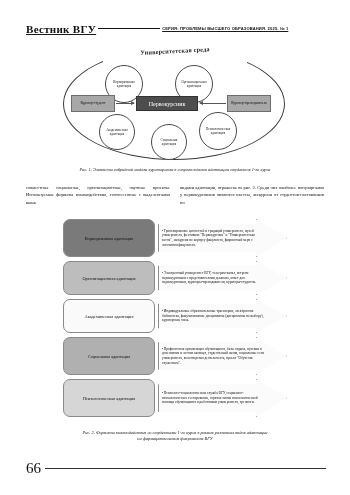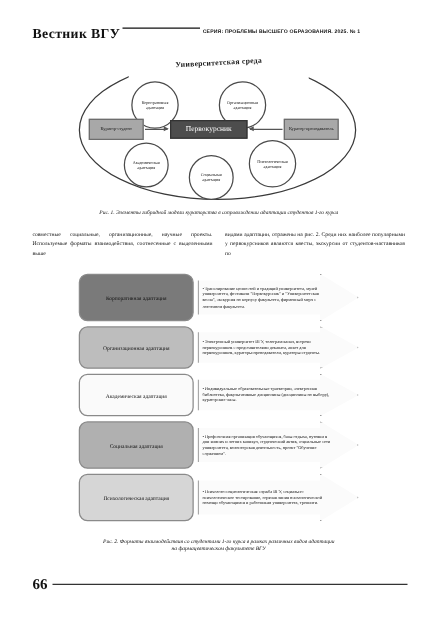--- a/index.html
+++ b/index.html
@@ -24,21 +24,22 @@
   }
 
   
   .header {
     position: absolute;
     left: 26px;
     top: 22px;
     width: 300px;
     height: 14px;
     display: flex;
-    align-items: flex-start;
+    align-items: center;
+    text-decoration: underline;
   }
   .journal-title {
     font-family: "Liberation Serif", serif;
     font-weight: bold;
     font-size: 11px;
     letter-spacing: 0.3px;
     color: #111;
     white-space: nowrap;
     line-height: 11px;
   }
@@ -267,22 +268,22 @@
   .footer {
     position: absolute;
     left: 26px;
     top: 460px;
     width: 300px;
     display: flex;
     align-items: center;
   }
   .page-num {
     font-family: "Liberation Serif", serif;
-    font-weight: bold;
-    font-size: 12px;
+    font-weight: normal;
+    font-size: 15px;
     color: #111;
     margin-right: 4px;
   }
   .footer-rule {
     flex: 1 1 auto;
     height: 0;
     border-bottom: 0.9px solid #333;
   }
 </style>
 </head>

